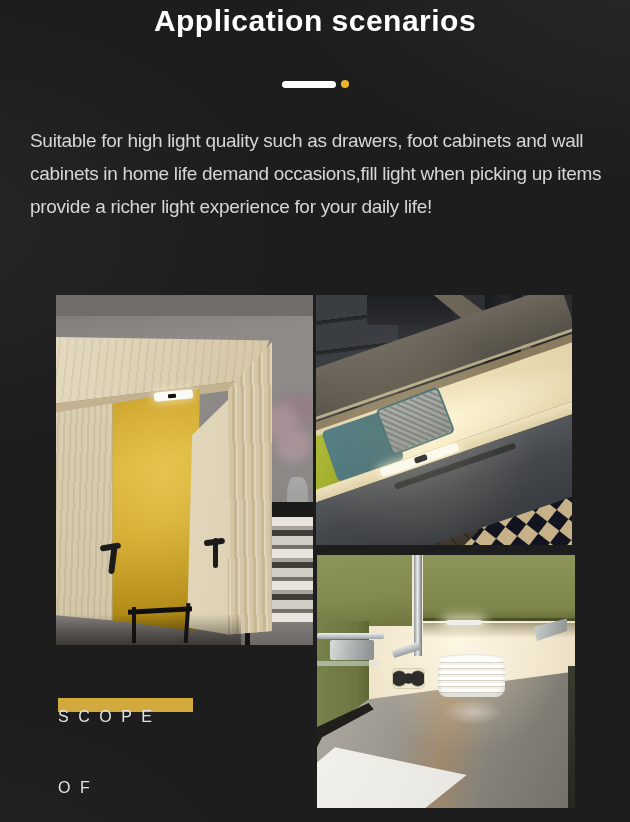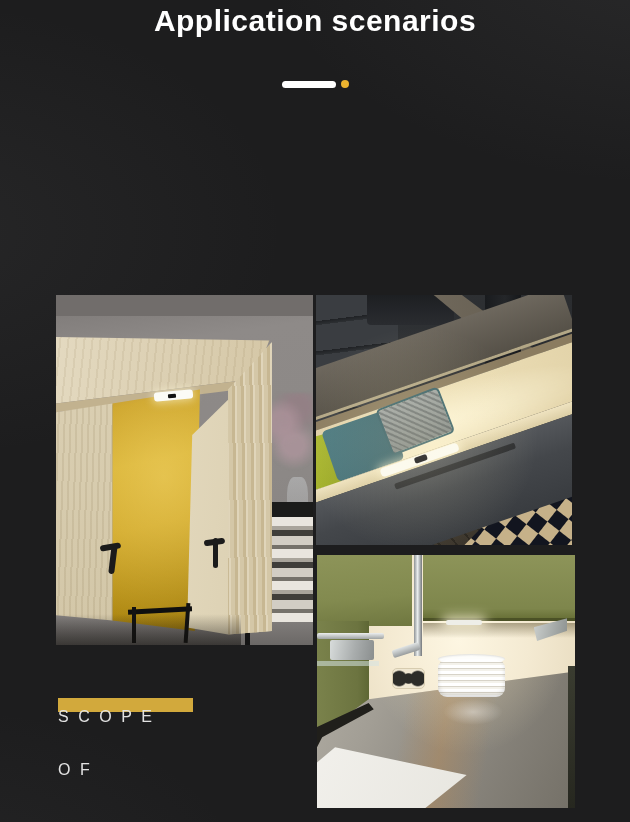--- a/index.html
+++ b/index.html
@@ -158,35 +158,36 @@
     background:radial-gradient(ellipse, rgba(255,255,255,.4), transparent 70%); }
   .kt-darkband { inset:0; clip-path:polygon(0% 76%, 0% 68%, 20% 58.5%, 22% 61%, 2% 72%); background:#201f1b; }
   .kt-sink { inset:0; clip-path:polygon(0% 82%, 7% 76%, 58% 87%, 42% 100%, 0% 100%);
     background:linear-gradient(120deg,#f7f6f2,#e2e0d9); }
   .kt-rightstrip { left:97.2%; top:44%; width:2.8%; height:56%; background:linear-gradient(#3a3c30,#26271f); }
 
   
   .scope-bar { position:absolute; left:58px; top:698px; width:135px; height:14px; background:#d2a93c; z-index:1; }
   .scope-word { position:absolute; left:58px; z-index:2; color:#e2e2e2; font-size:16px; letter-spacing:9.5px; }
   .w1 { top:708px; }
-  .w2 { top:761px; }
+  .w2 { top:779px; }
   .w3 { top:789px; letter-spacing:8.2px; }
 </style>
 </head>
 <body>
 
 <div class="page">
 
   <h1 class="title">Application scenarios</h1>
 
   <div class="divider">
     <span class="d-line"></span>
     <span class="d-dot"></span>
   </div>
 
+  <p class="intro">Suitable for high light quality such as drawers, foot cabinets and wall cabinets in home life demand occasions,fill light when picking up items provide a richer light experience for your daily life!</p>
 
   <div class="img img-cabinet" role="img" aria-label="Wooden sideboard with open slatted doors and lit yellow interior">
     <div class="cb-wall"></div>
     <div class="cb-walltop"></div>
     <div class="cb-floor"></div>
     <div class="cb-flowers"></div>
     <div class="cb-vase"></div>
     <div class="cb-booksframe"></div>
     <div class="cb-books"></div>
     <div class="cb-tableleg"></div>

